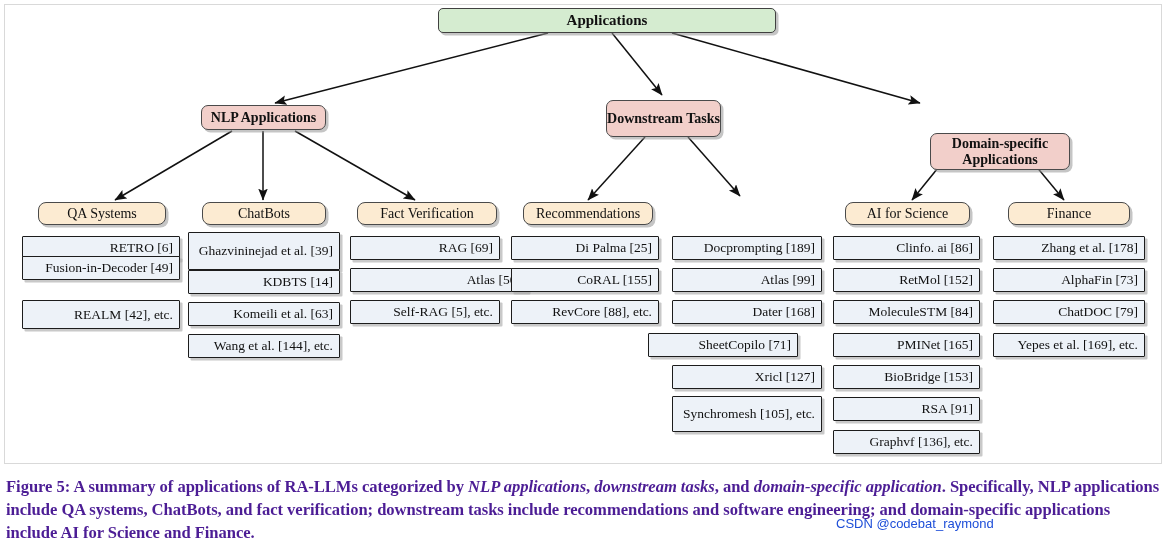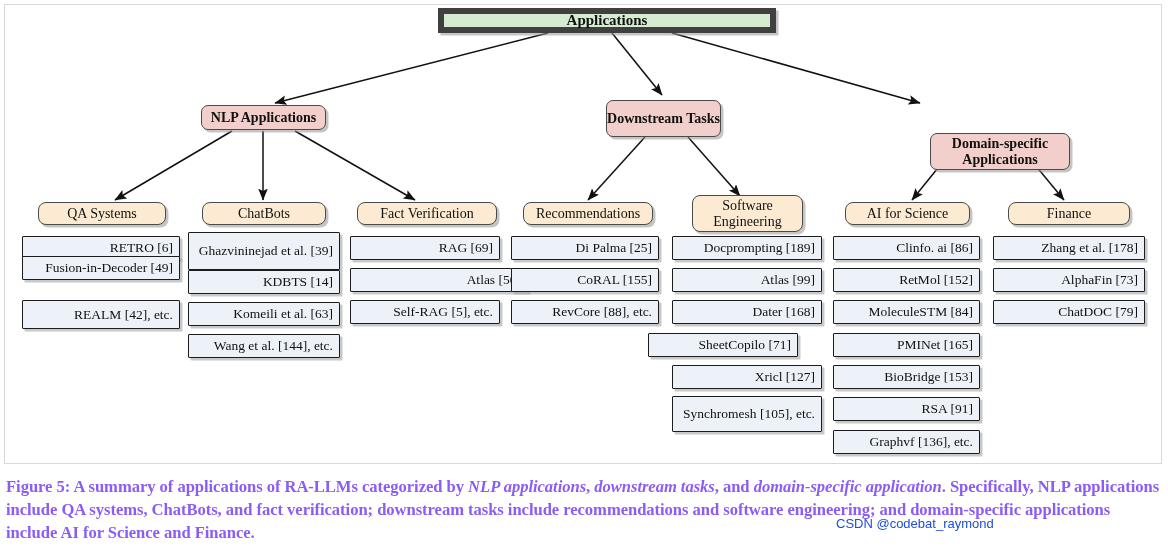--- a/index.html
+++ b/index.html
@@ -33,22 +33,22 @@
     justify-content:center;
     text-align:center;
     color:#111111;
     line-height:1.12;
     z-index:5;
   }
   .node .lbl{display:block;width:100%;}
 
   .rootnode{
     background:#d5ecd0;
-    border:6px solid #404040;
-    border-radius:0;
+    border:1px solid #404040;
+    border-radius:5px;
     box-shadow:2.5px 2.5px 0 rgba(150,150,150,0.55);
     font-weight:bold;
     font-size:15px;
   }
   .cat2{
     background:#f2cfca;
     border:1px solid #4a4a4a;
     border-radius:7px;
     box-shadow:2.5px 2.5px 0 rgba(150,150,150,0.55);
     font-weight:bold;
@@ -73,21 +73,21 @@
   }
   .leaf .lbl{text-align:right;}
 
   
   #caption{
     position:absolute;
     left:6px;top:476px;width:1156px;
     font-family:"Liberation Serif", serif;
     font-size:16.6px;
     font-weight:bold;
-    color:#8b5cf6;
+    color:#4c1d95;
     line-height:1.38;
     text-align:left;
     letter-spacing:-0.05px;
   }
   #caption i{font-style:italic;}
   #watermark{
     position:absolute;
     left:836px;top:516px;
     font-family:"Liberation Sans", sans-serif;
     font-size:13px;
@@ -148,23 +148,20 @@
   </div>
   <div class="node cat3" style="left:202px;top:202px;width:124px;height:23px;">
     <span class="lbl">ChatBots</span>
   </div>
   <div class="node cat3" style="left:357px;top:202px;width:140px;height:23px;">
     <span class="lbl">Fact Verification</span>
   </div>
   <div class="node cat3" style="left:523px;top:202px;width:130px;height:23px;">
     <span class="lbl">Recommendations</span>
   </div>
-  <div class="node cat3" style="left:692px;top:195px;width:111px;height:37px;">
-    <span class="lbl">Software Engineering</span>
-  </div>
   <div class="node cat3" style="left:1008px;top:202px;width:122px;height:23px;">
     <span class="lbl">Finance</span>
   </div>
   <div class="node cat3" style="left:845px;top:202px;width:125px;height:23px;">
     <span class="lbl">AI for Science</span>
   </div>
 
   <div class="node leaf" style="left:22px;top:236px;width:158px;height:24px;">
     <span class="lbl">RETRO [6]</span>
   </div>
@@ -251,18 +248,21 @@
 
   <div class="node leaf" style="left:993px;top:236px;width:152px;height:24px;">
     <span class="lbl">Zhang et al. [178]</span>
   </div>
   <div class="node leaf" style="left:993px;top:268px;width:152px;height:24px;">
     <span class="lbl">AlphaFin [73]</span>
   </div>
   <div class="node leaf" style="left:993px;top:300px;width:152px;height:24px;">
     <span class="lbl">ChatDOC [79]</span>
   </div>
+  <div class="node leaf" style="left:993px;top:333px;width:152px;height:24px;">
+    <span class="lbl">Yepes et al. [169], etc.</span>
+  </div>
 
   <div id="caption"><span>Figure 5: A summary of applications of RA-LLMs categorized by </span><i>NLP applications</i><span>, </span><i>downstream tasks</i><span>, and </span><i>domain-specific application</i><span>. Specifically, NLP applications include QA systems, ChatBots, and fact verification; downstream tasks include recommendations and software engineering; and domain-specific applications include AI for Science and Finance.</span></div>
 
   <div id="watermark">CSDN @codebat_raymond</div>
 
 </div>
 
 </body></html>

